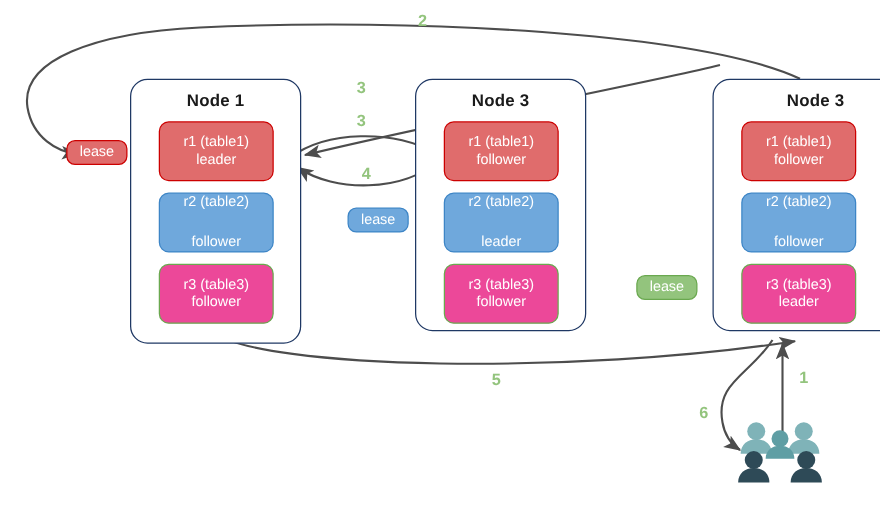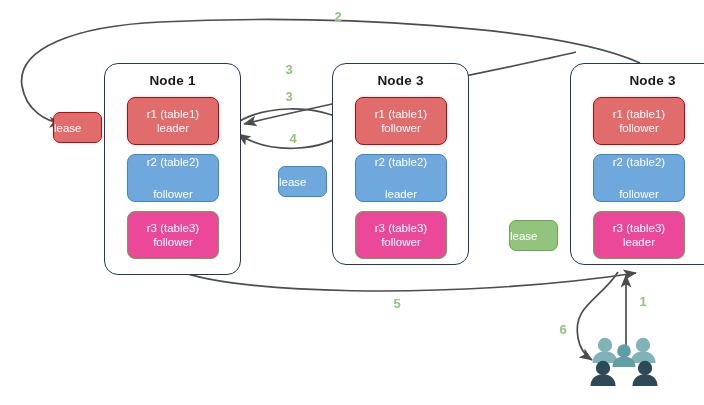--- a/index.html
+++ b/index.html
@@ -71,21 +71,22 @@
     align-items: center;
   }
   .lease {
     position: absolute;
     box-sizing: border-box;
     border-radius: 7px;
     color: #ffffff;
     font-size: 11.5px;
     display: flex;
     align-items: center;
-    height: 31px;
+    justify-content: center;
+    height: 20px;
   }
   .lease-red {
     background: #e06c6c;
     border: 1.6px solid #cc0000;
   }
   .lease-blue {
     background: #6fa8dc;
     border: 1.6px solid #3d85c6;
   }
   .lease-green {

